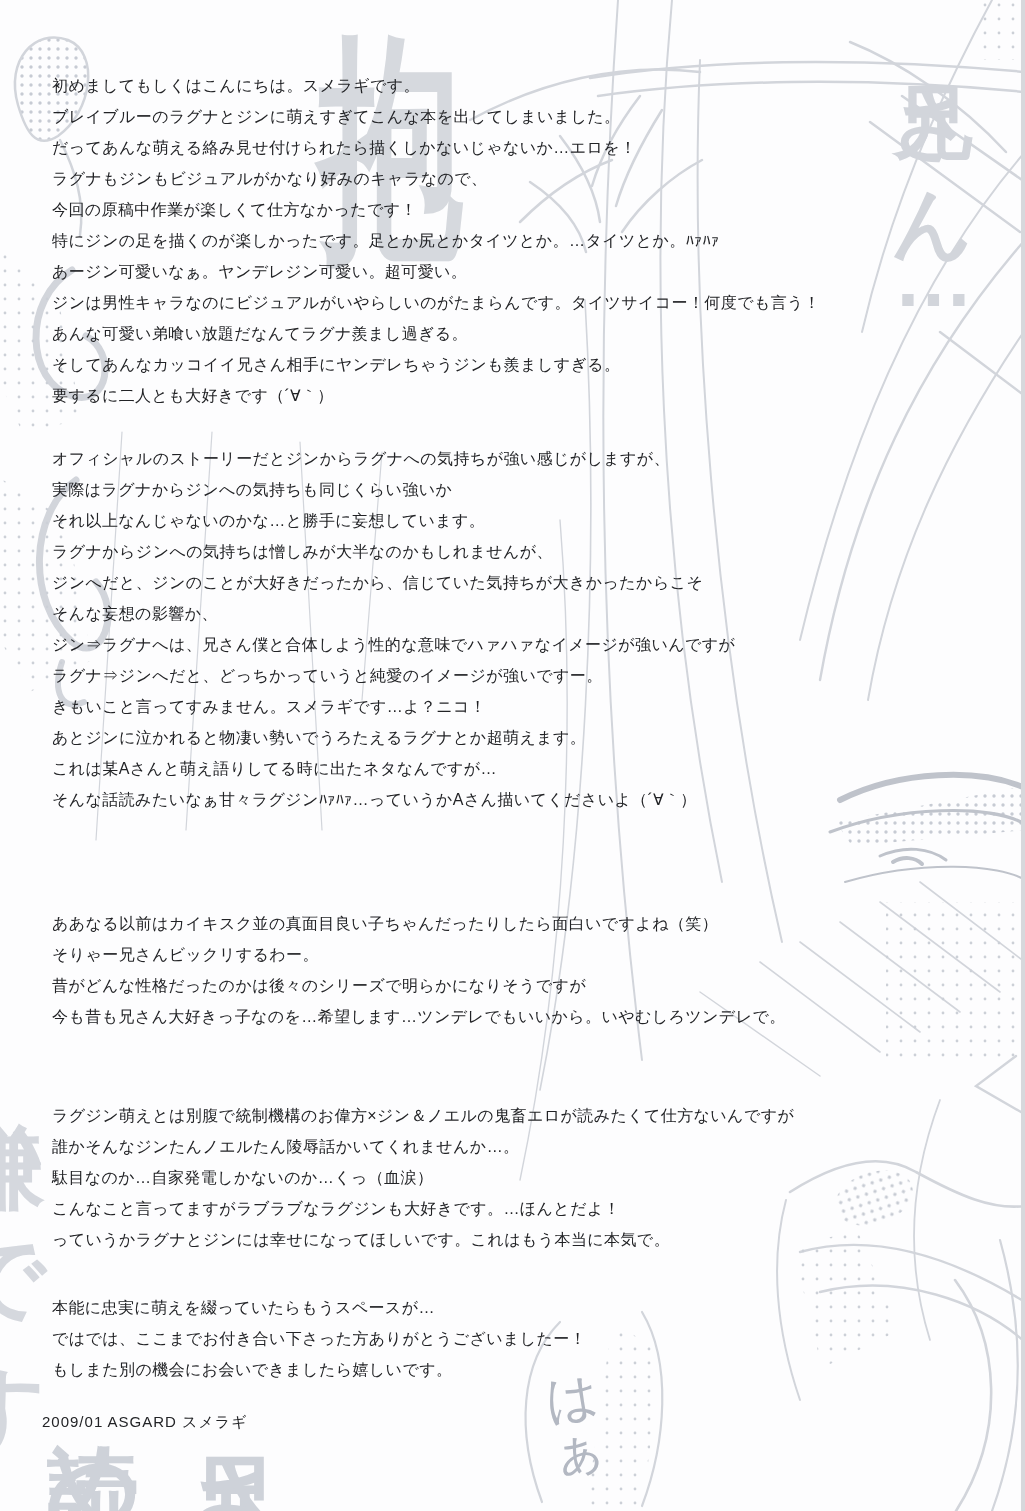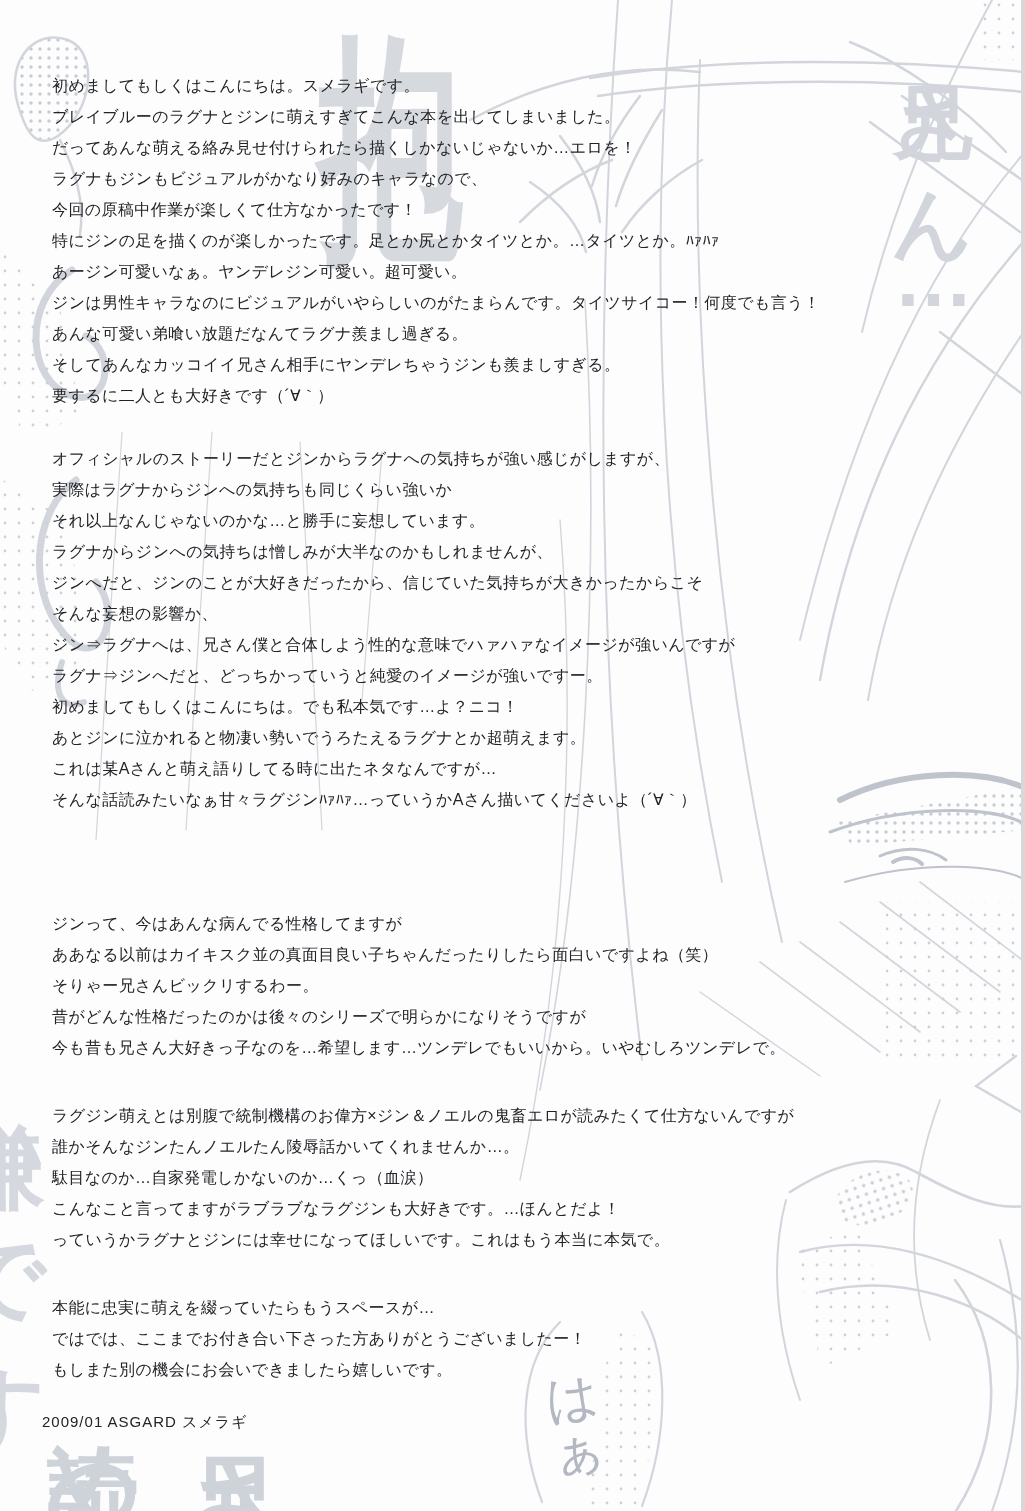--- a/index.html
+++ b/index.html
@@ -152,28 +152,27 @@
 
   <div class="txt" style="top:443px">
     <div class="ln">オフィシャルのストーリーだとジンからラグナへの気持ちが強い感じがしますが、</div>
     <div class="ln">実際はラグナからジンへの気持ちも同じくらい強いか</div>
     <div class="ln">それ以上なんじゃないのかな…と勝手に妄想しています。</div>
     <div class="ln">ラグナからジンへの気持ちは憎しみが大半なのかもしれませんが、</div>
     <div class="ln">ジンへだと、ジンのことが大好きだったから、信じていた気持ちが大きかったからこそ</div>
     <div class="ln">そんな妄想の影響か、</div>
     <div class="ln">ジン⇒ラグナへは、兄さん僕と合体しよう性的な意味でハァハァなイメージが強いんですが</div>
     <div class="ln">ラグナ⇒ジンへだと、どっちかっていうと純愛のイメージが強いですー。</div>
-    <div class="ln">初めましてもしくはこんにちは。でも私本気です…よ？ニコ！</div>
+    <div class="ln">きもいこと言ってすみません。スメラギです…よ？ニコ！</div>
     <div class="ln">あとジンに泣かれると物凄い勢いでうろたえるラグナとか超萌えます。</div>
     <div class="ln">これは某Aさんと萌え語りしてる時に出たネタなんですが…</div>
     <div class="ln">そんな話読みたいなぁ甘々ラグジンﾊｧﾊｧ…っていうかAさん描いてくださいよ（´∀｀）</div>
   </div>
 
   <div class="txt" style="top:908px">
-    <div class="ln">ジンって、今はあんな病んでる性格してますが</div>
     <div class="ln">ああなる以前はカイキスク並の真面目良い子ちゃんだったりしたら面白いですよね（笑）</div>
     <div class="ln">そりゃー兄さんビックリするわー。</div>
     <div class="ln">昔がどんな性格だったのかは後々のシリーズで明らかになりそうですが</div>
     <div class="ln">今も昔も兄さん大好きっ子なのを…希望します…ツンデレでもいいから。いやむしろツンデレで。</div>
   </div>
 
   <div class="txt" style="top:1100px">
     <div class="ln">ラグジン萌えとは別腹で統制機構のお偉方×ジン＆ノエルの鬼畜エロが読みたくて仕方ないんですが</div>
     <div class="ln">誰かそんなジンたんノエルたん陵辱話かいてくれませんか…。</div>
     <div class="ln">駄目なのか…自家発電しかないのか…くっ（血涙）</div>

